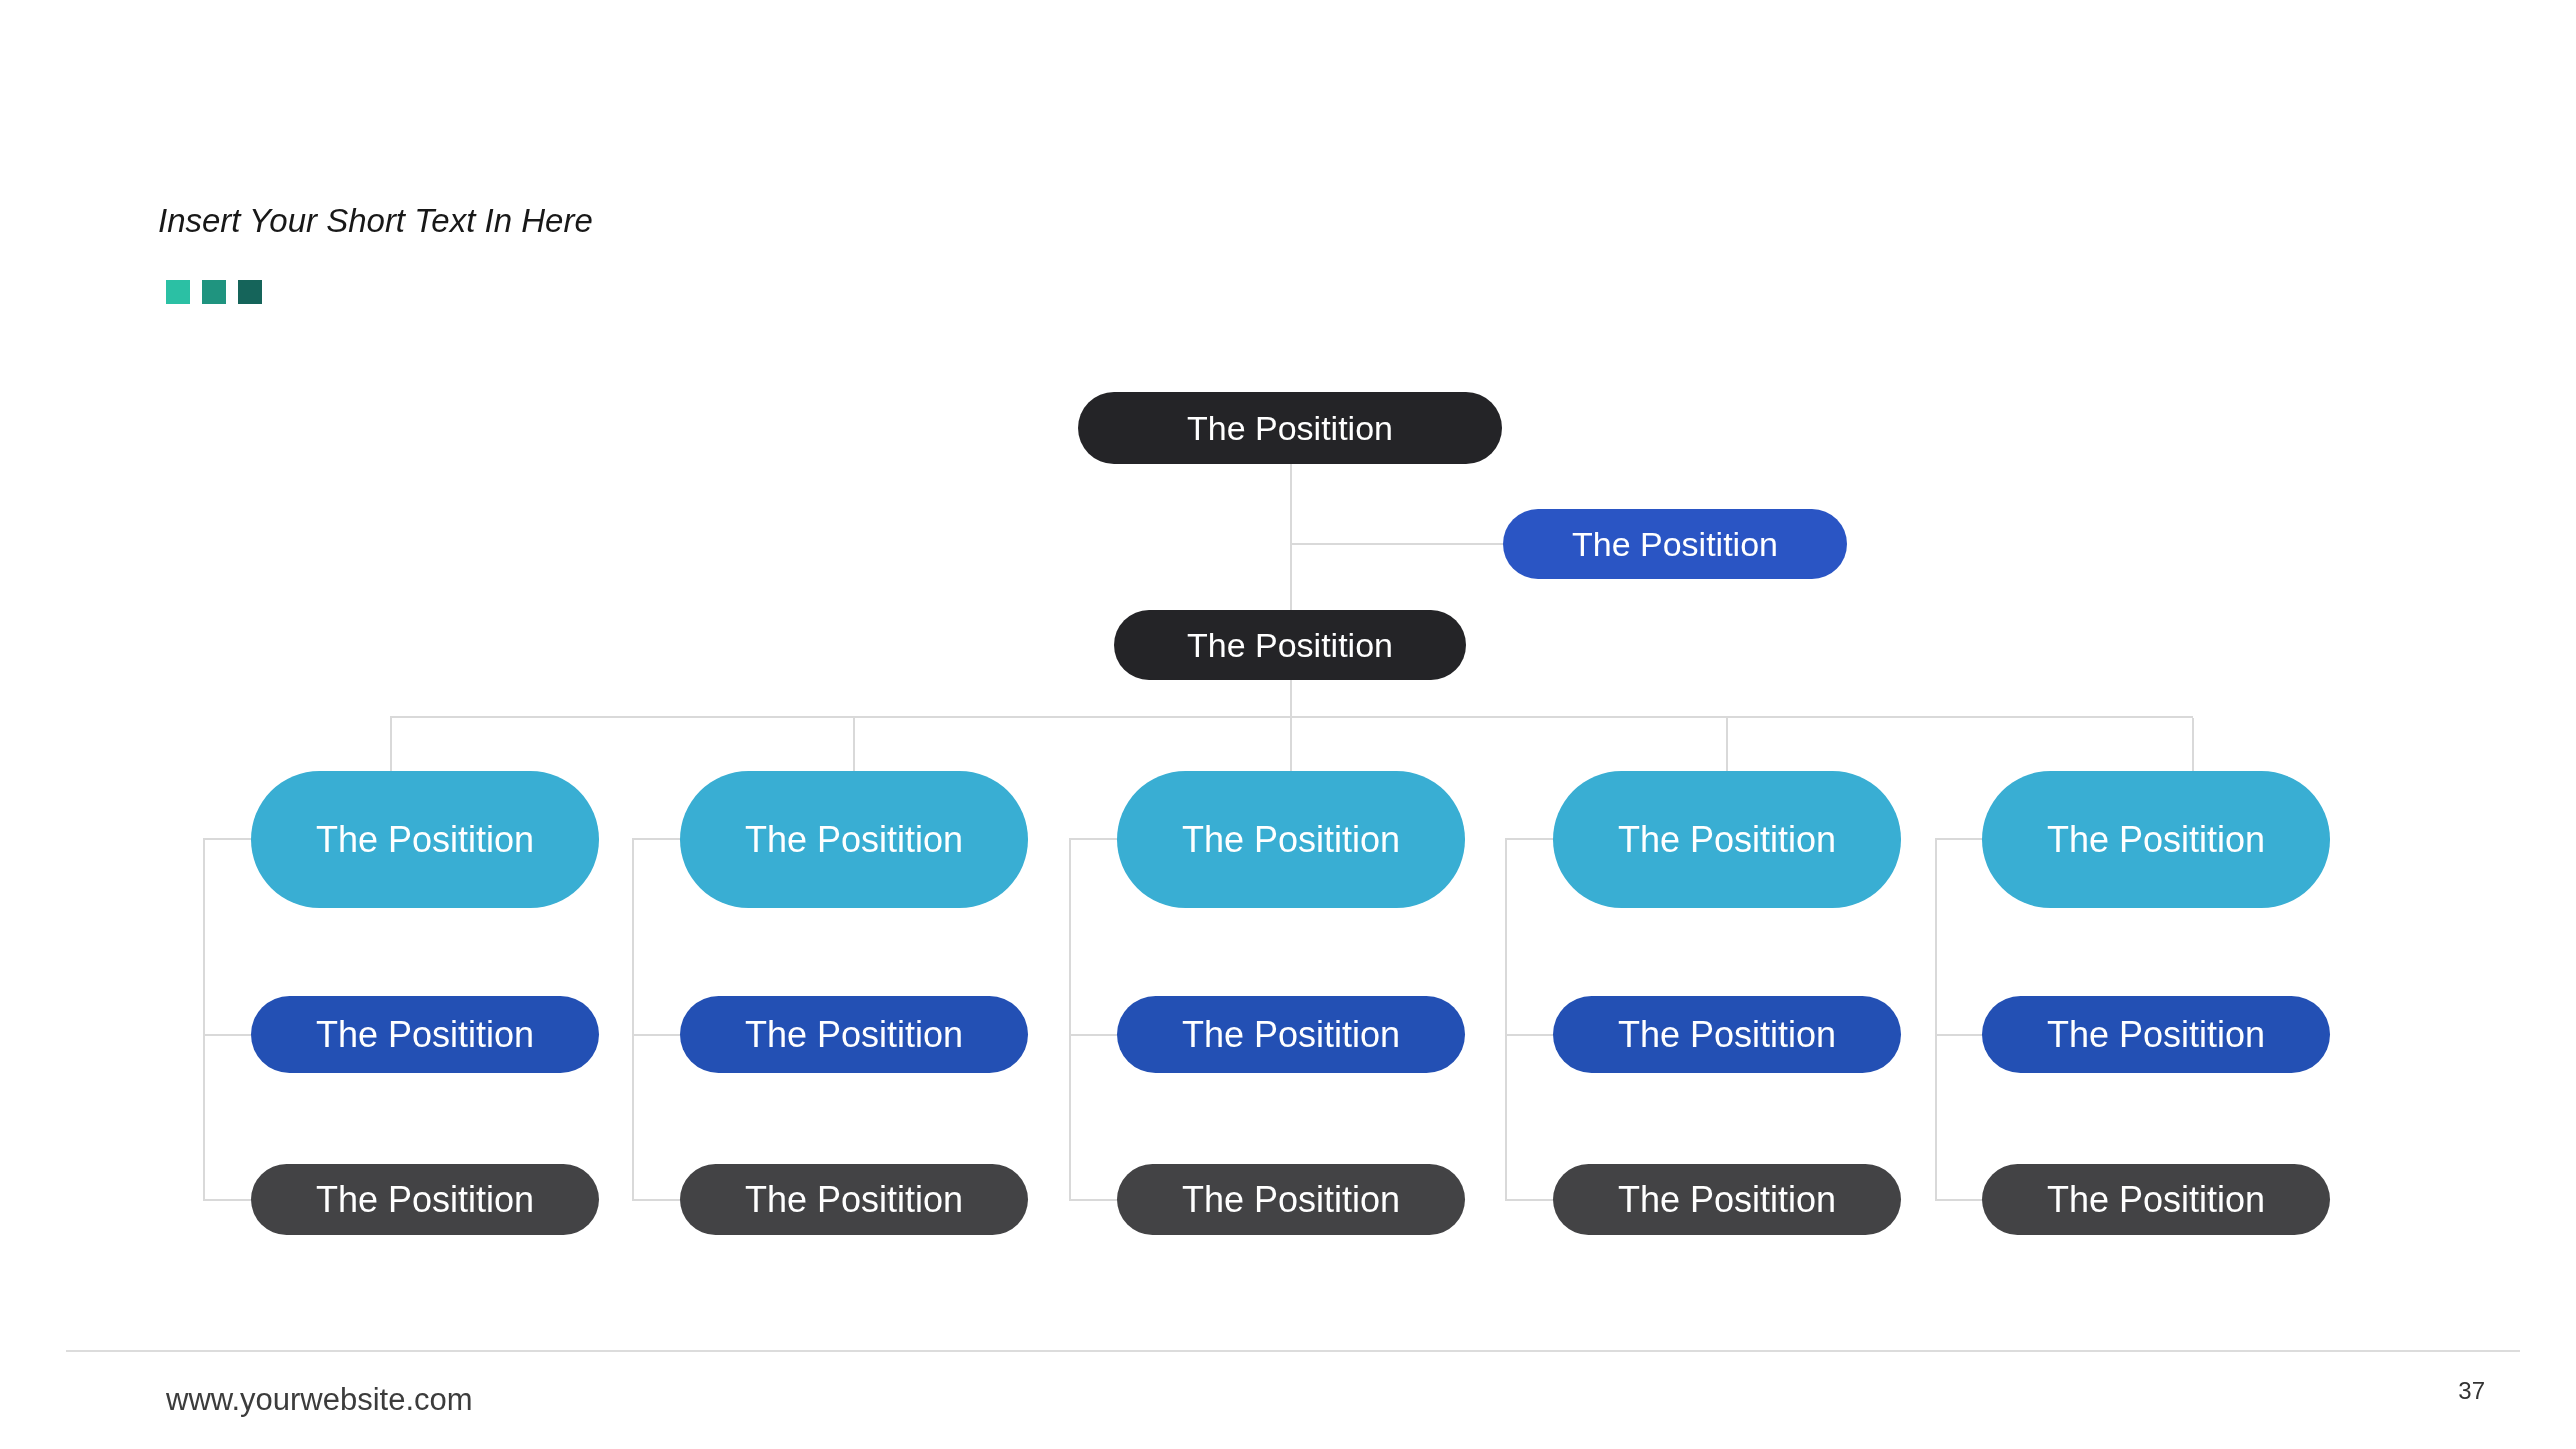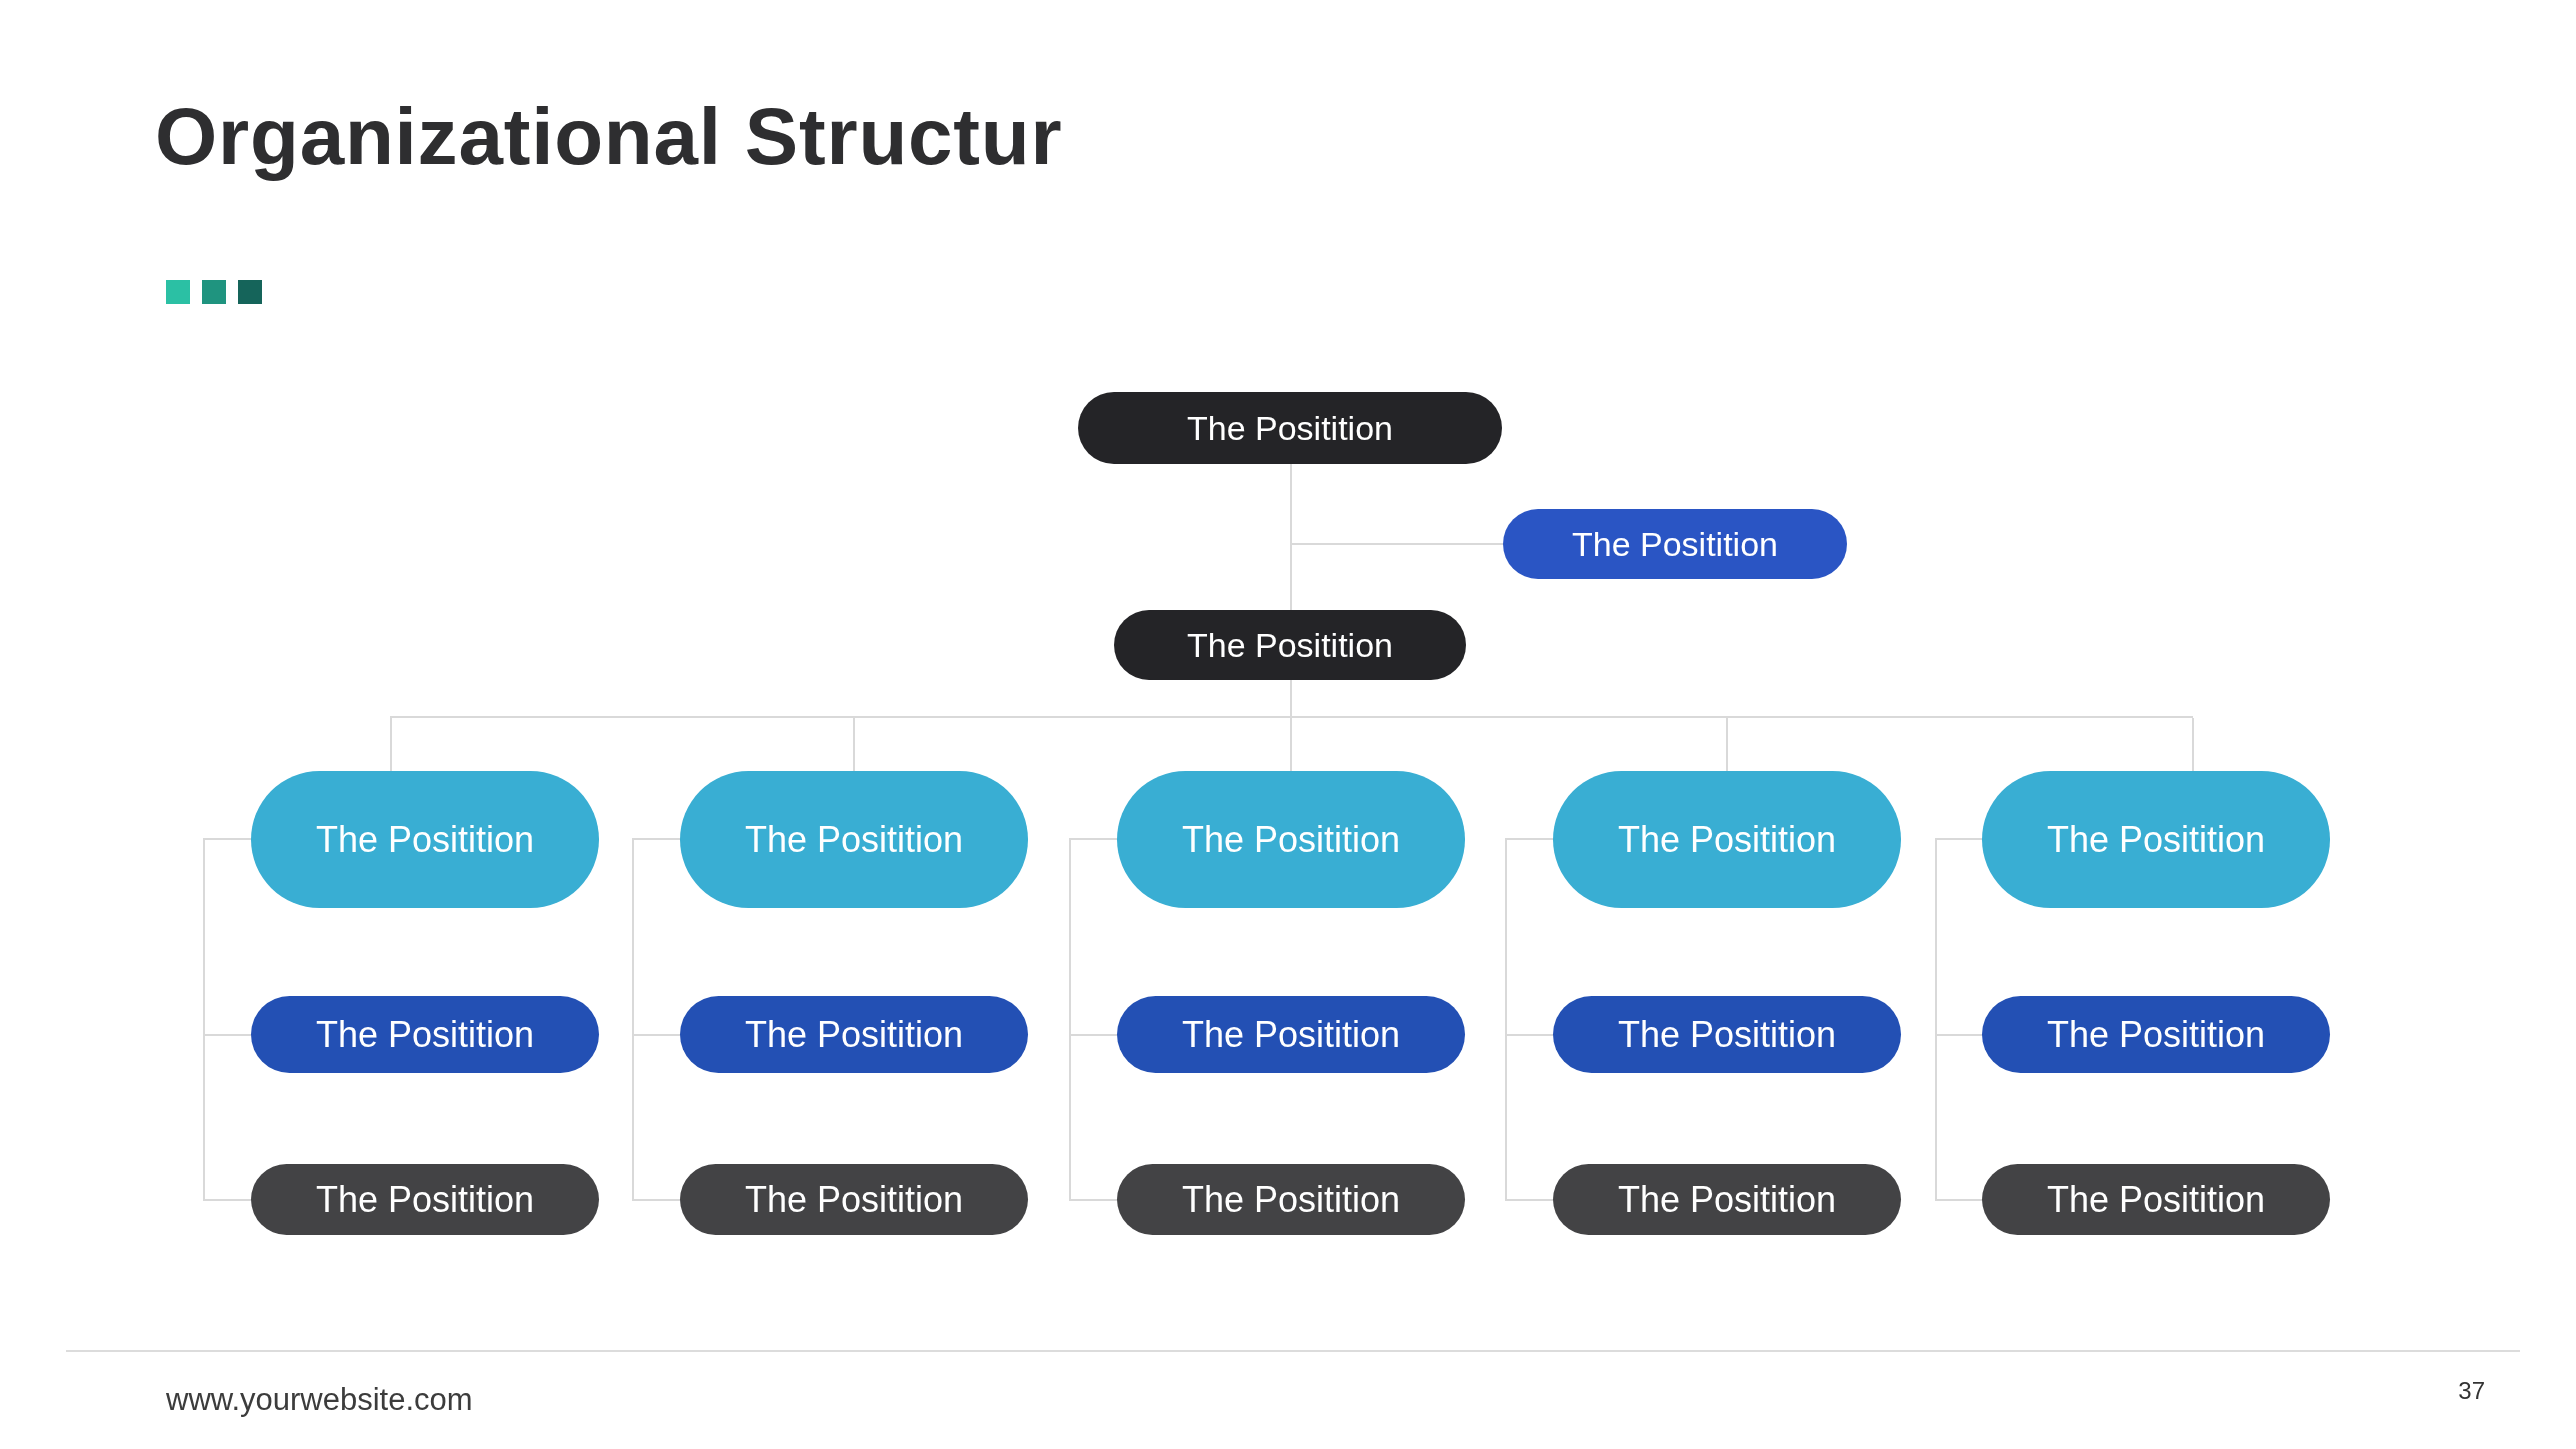--- a/index.html
+++ b/index.html
@@ -29,21 +29,21 @@
   
   .footer-line{position:absolute;left:66px;top:1350px;width:2454px;height:2.3px;background:#dcdcdc;}
   .footer-site{position:absolute;left:166px;top:1382px;font-size:31px;color:#3c3c3c;}
   .footer-page{position:absolute;right:91px;top:1377px;font-size:24px;color:#333333;}
 </style>
 </head>
 <body>
 
 <div class="slide">
 
-  <div class="title">Organizational Structur</div>
+  <div class="subtitle">Insert Your Short Text In Here</div>
   <div class="sq" style="left:166px;background:#2bc0a4;"></div>
   <div class="sq" style="left:202px;background:#1f947f;"></div>
   <div class="sq" style="left:238px;background:#15645a;"></div>
 
   <div class="vline" style="left:1290px;top:464px;height:146px;"></div>
   <div class="hline" style="left:1290px;top:543px;width:215px;"></div>
   <div class="vline" style="left:1290px;top:679px;height:39px;"></div>
 
   <div class="hline" style="left:390px;top:716px;width:1803px;height:2.3px;"></div>
   <div class="vline" style="left:390px;top:718px;height:53px;"></div>

